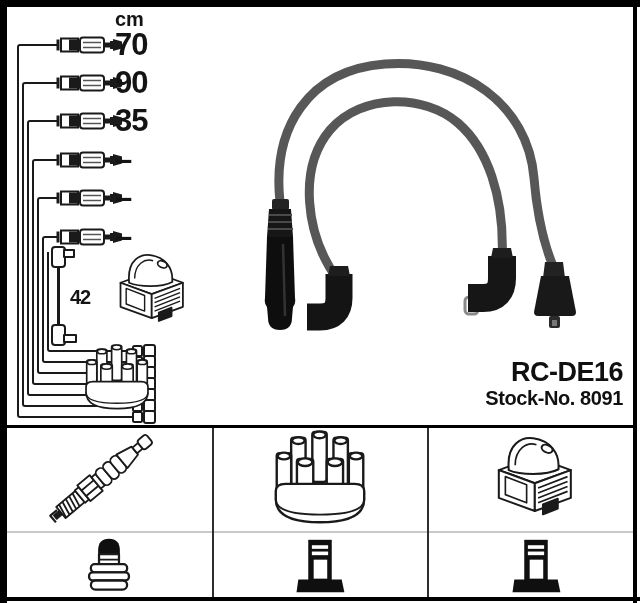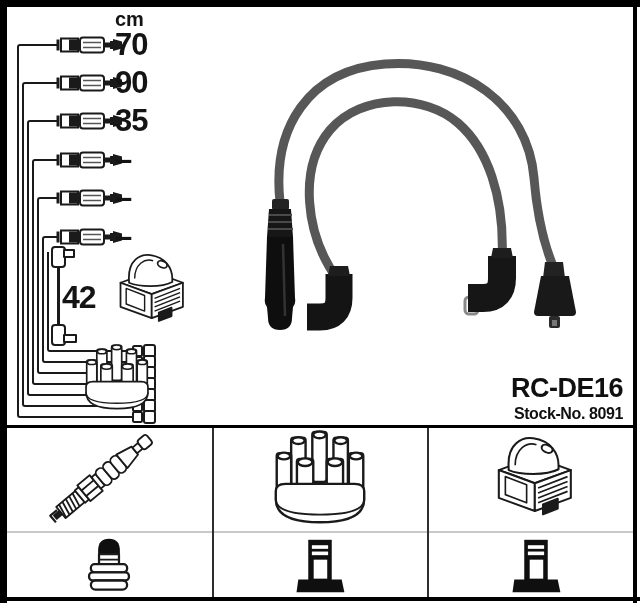--- a/index.html
+++ b/index.html
@@ -8,24 +8,24 @@
     font-family:"Liberation Sans", sans-serif;color:#111;
   }
   .abs{position:absolute;}
   .bar{position:absolute;background:#000;}
   .lbl{
     position:absolute;font-weight:bold;text-align:left;
     font-family:"Liberation Sans", sans-serif;color:#141414;
   }
   .len-lbl{left:115px;width:50px;height:28px;line-height:28px;font-size:31px;letter-spacing:-1px;}
   .unit-lbl{left:115px;width:50px;top:7px;height:24px;line-height:24px;font-size:20px;}
-  .coil-len-lbl{left:62px;top:284px;width:38px;height:26px;line-height:26px;font-size:32px;letter-spacing:-1px;}
+  .coil-len-lbl{left:70px;top:284px;width:38px;height:26px;line-height:26px;font-size:20px;letter-spacing:-1px;}
   .partno{position:absolute;right:17px;top:357px;text-align:right;}
-  .partno .code{font-size:27px;font-weight:bold;letter-spacing:-0.5px;line-height:30px;color:#101010;margin-top:16px;}
-  .partno .stock{font-size:16px;font-weight:bold;letter-spacing:-0.4px;line-height:22px;color:#101010;}
+  .partno .code{font-size:27px;font-weight:bold;letter-spacing:-0.5px;line-height:30px;color:#101010;}
+  .partno .stock{font-size:20px;font-weight:bold;letter-spacing:-0.4px;line-height:22px;color:#101010;}
   .grid-sep{position:absolute;background:#c9c9c9;}
   .vdiv{position:absolute;background:#2e2e2e;width:2px;top:428px;height:169px;}
   svg{display:block;}
 </style>
 </head>
 <body>
 
 <div class="stage">
 
   <svg width="0" height="0" style="position:absolute" aria-hidden="true">

